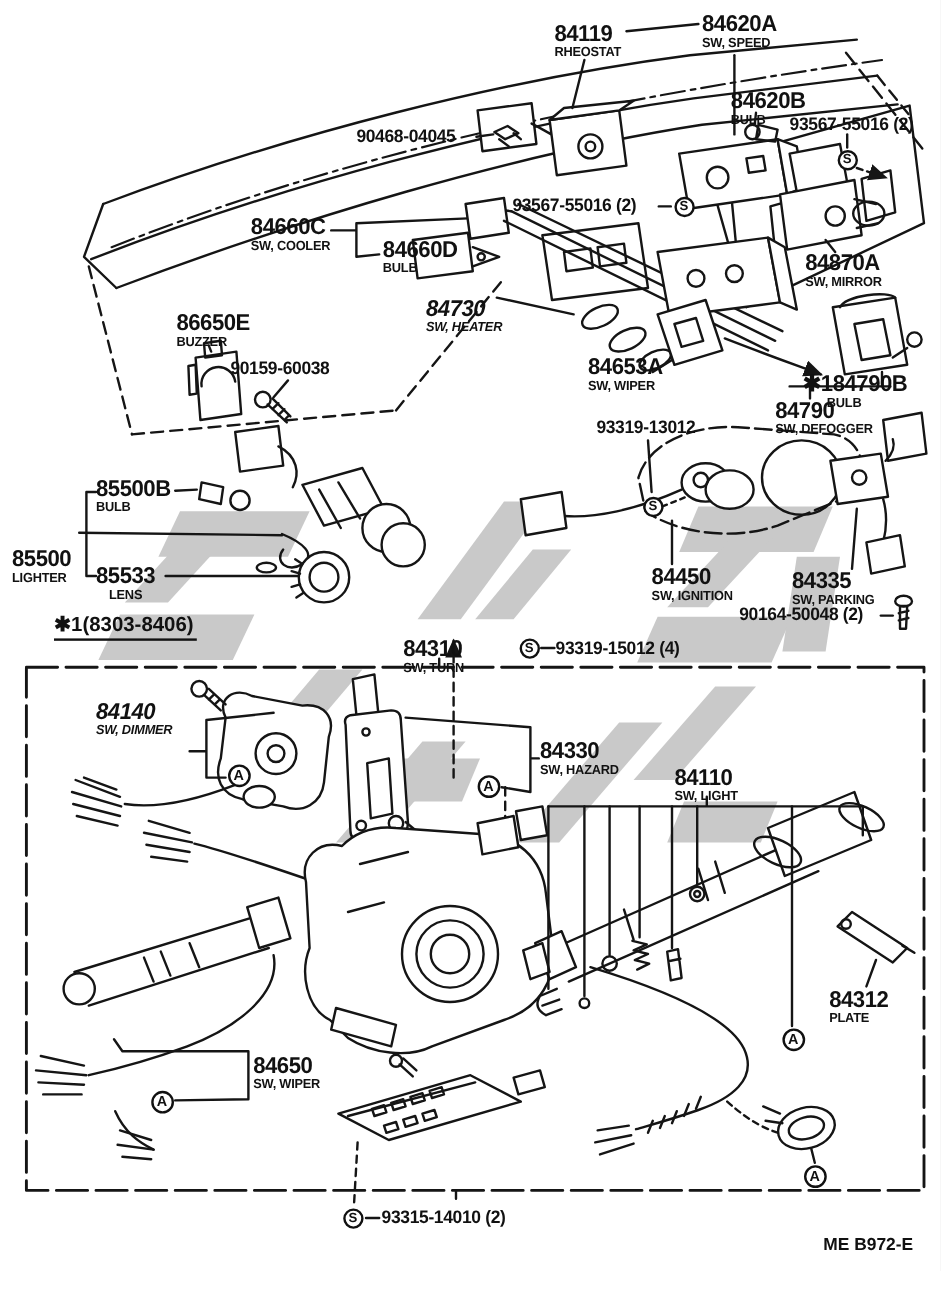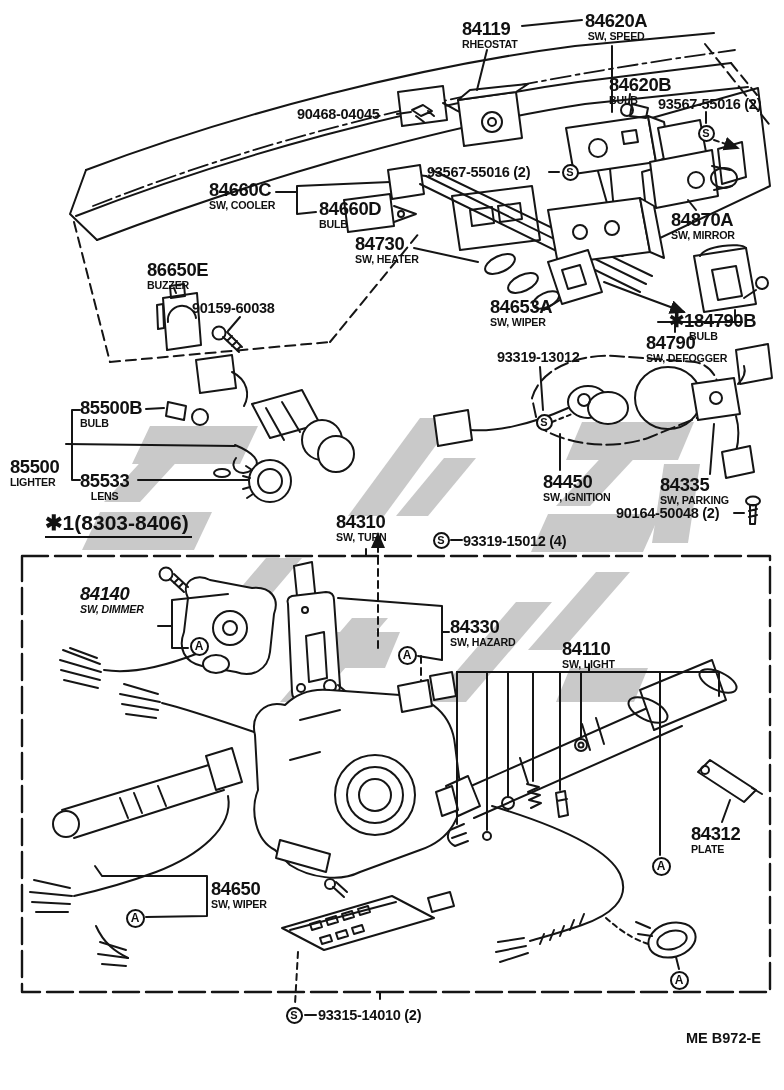--- a/index.html
+++ b/index.html
@@ -9,21 +9,21 @@
   #annotations{position:absolute;left:0;top:0;width:100%;height:100%;border-radius:30px;}
   .plabel{position:absolute;line-height:1;white-space:nowrap;}
   .pnum{font-size:19px;font-weight:bold;letter-spacing:-0.4px;transform:scaleX(.97);transform-origin:left top;}
   .pname{font-size:11px;font-weight:bold;letter-spacing:-0.2px;margin-top:1px;transform:scaleX(.97);transform-origin:left top;}
   .flabel{position:absolute;font-size:15px;font-weight:bold;letter-spacing:-0.3px;line-height:1;
           transform:scaleX(.97);transform-origin:left top;white-space:nowrap;}
   .marker{position:absolute;border:2.2px solid #111;border-radius:50%;background:#fff;
           display:flex;align-items:center;justify-content:center;font-weight:bold;box-sizing:border-box;}
   .marker.S{width:17px;height:17px;font-size:11px;}
   .marker.A{width:19px;height:19px;font-size:12px;}
-  .footnote{position:absolute;left:45px;top:512px;font-size:21px;font-weight:bold;letter-spacing:0;
+  .footnote{position:absolute;left:45px;top:512px;font-size:17px;font-weight:bold;letter-spacing:0;
             border-bottom:2.6px solid #111;padding:0 3px 3px 0;line-height:1;}
   .code{position:absolute;left:686px;top:1031px;font-size:14.5px;font-weight:bold;line-height:1;}
 </style>
 </head>
 <body>
 
 <div id="stage">
 
 <svg id="art" width="784" height="1090" viewBox="0 0 784 1090">
   <defs>
@@ -338,37 +338,37 @@
     </g>
 
   </g>
 </svg>
 
 <div id="annotations">
       <div class="plabel" style="left: 462px; top: 19px;">
         <div class="pnum">84119</div>
         <div class="pname">RHEOSTAT</div>
       </div>
-      <div class="plabel" style="left: 585px; top: 11px; text-align: center;">
+      <div class="plabel" style="left: 585px; top: 11px;">
         <div class="pnum">84620A</div>
         <div class="pname">SW, SPEED</div>
       </div>
       <div class="plabel" style="left: 609px; top: 75px;">
         <div class="pnum">84620B</div>
         <div class="pname">BULB</div>
       </div>
       <div class="plabel" style="left: 209px; top: 180px;">
         <div class="pnum">84660C</div>
         <div class="pname">SW, COOLER</div>
       </div>
       <div class="plabel" style="left: 319px; top: 199px;">
         <div class="pnum">84660D</div>
         <div class="pname">BULB</div>
       </div>
-      <div class="plabel" style="left: 355px; top: 234px;">
+      <div class="plabel" style="left: 355px; top: 248px; font-style: italic;">
         <div class="pnum">84730</div>
         <div class="pname">SW, HEATER</div>
       </div>
       <div class="plabel" style="left: 671px; top: 210px;">
         <div class="pnum">84870A</div>
         <div class="pname">SW, MIRROR</div>
       </div>
       <div class="plabel" style="left: 147px; top: 260px;">
         <div class="pnum">86650E</div>
         <div class="pname">BUZZER</div>
@@ -398,21 +398,21 @@
         <div class="pname">LENS</div>
       </div>
       <div class="plabel" style="left: 543px; top: 472px;">
         <div class="pnum">84450</div>
         <div class="pname">SW, IGNITION</div>
       </div>
       <div class="plabel" style="left: 660px; top: 475px;">
         <div class="pnum">84335</div>
         <div class="pname">SW, PARKING</div>
       </div>
-      <div class="plabel" style="left: 336px; top: 512px;">
+      <div class="plabel" style="left: 336px; top: 532px;">
         <div class="pnum">84310</div>
         <div class="pname">SW, TURN</div>
       </div>
       <div class="plabel" style="left: 80px; top: 584px; font-style: italic;">
         <div class="pnum">84140</div>
         <div class="pname">SW, DIMMER</div>
       </div>
       <div class="plabel" style="left: 450px; top: 617px;">
         <div class="pnum">84330</div>
         <div class="pname">SW, HAZARD</div>

